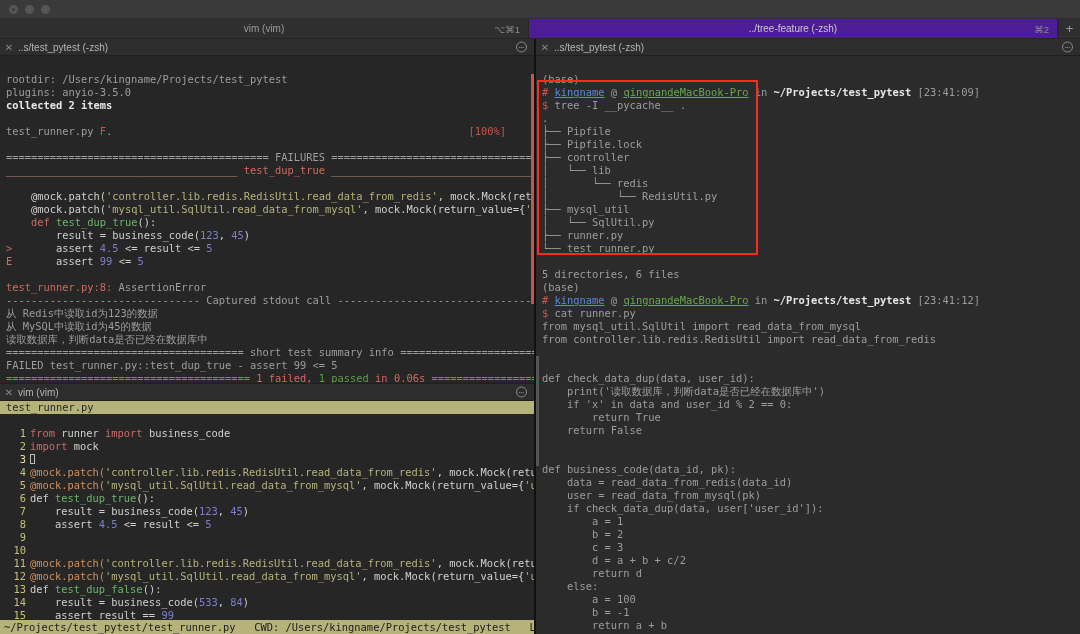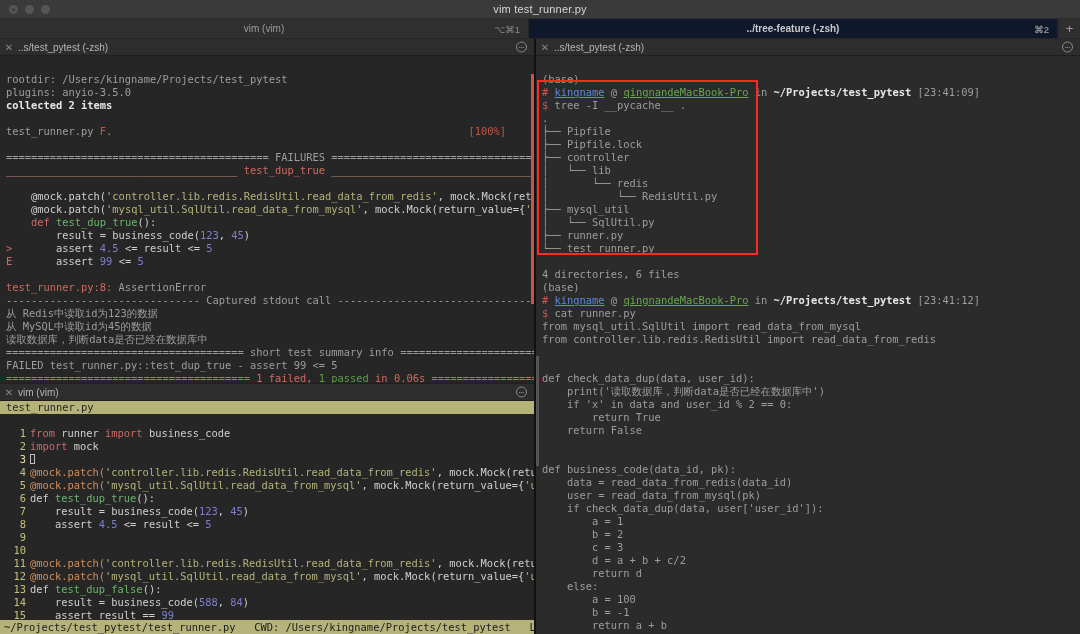--- a/index.html
+++ b/index.html
@@ -26,21 +26,21 @@
     font-size:11px; color:#d6d6d6; letter-spacing:.2px;
   }
 
   
   .tabbar{ height:20px; display:flex; background:#303030; border-bottom:1px solid #262626;}
   .ptab{
     flex:1 1 0; position:relative; display:flex; align-items:center; justify-content:center;
     font-family:"Liberation Sans",sans-serif; font-size:10px; color:#9a9a9a;
     background:#2f2f2f; border-right:1px solid #262626;
   }
-  .ptab.active{ background:#0f172a; color:#c9c9c9;font-weight:bold; }
+  .ptab.active{ background:#4c1d95; color:#c9c9c9; }
   .ptab .shortcut{
     position:absolute; right:8px; top:50%; transform:translateY(-50%);
     font-size:9.5px; color:#8b8b8b; font-family:"Liberation Sans",sans-serif;
   }
   .plusbtn{
     width:22px; display:flex;align-items:center;justify-content:center;
     background:#2f2f2f; color:#9a9a9a; font-size:13px;
     border-left:1px solid #262626;
     font-family:"Liberation Sans",sans-serif;
   }
@@ -131,21 +131,20 @@
 <body>
 
 <div class="app">
 
   <div class="titlebar">
     <div class="lights">
       <div class="light l1"></div>
       <div class="light"></div>
       <div class="light"></div>
     </div>
-    <div class="win-title">vim test_runner.py</div>
   </div>
 
   <div class="tabbar">
     <div class="ptab">
       <span>vim (vim)</span>
       <span class="shortcut">⌥⌘1</span>
     </div>
     <div class="ptab active">
       <span>../tree-feature (-zsh)</span>
       <span class="shortcut">⌘2</span>
@@ -210,21 +209,21 @@
 <span><span class="ln">4</span><span class="c-dec">@mock.patch(</span><span class="c-str">'controller.lib.redis.RedisUtil.read_data_from_redis'</span><span class="c-plain">, mock.Mock(return_value=</span></span>
 <span><span class="ln">5</span><span class="c-dec">@mock.patch(</span><span class="c-str">'mysql_util.SqlUtil.read_data_from_mysql'</span><span class="c-plain">, mock.Mock(return_value={</span><span class="c-str">'user_id'</span></span>
 <span><span class="ln">6</span><span class="c-plain">def </span><span class="c-fn">test_dup_true</span><span class="c-plain">():</span></span>
 <span><span class="ln">7</span><span class="c-plain">    result = business_code(</span><span class="c-num">123</span><span class="c-plain">, </span><span class="c-num">45</span><span class="c-plain">)</span></span>
 <span><span class="ln">8</span><span class="c-plain">    assert </span><span class="c-num">4.5</span><span class="c-plain"> &lt;= result &lt;= </span><span class="c-num">5</span></span>
 <span><span class="ln">9</span></span>
 <span><span class="ln">10</span></span>
 <span><span class="ln">11</span><span class="c-dec">@mock.patch(</span><span class="c-str">'controller.lib.redis.RedisUtil.read_data_from_redis'</span><span class="c-plain">, mock.Mock(return_value=</span></span>
 <span><span class="ln">12</span><span class="c-dec">@mock.patch(</span><span class="c-str">'mysql_util.SqlUtil.read_data_from_mysql'</span><span class="c-plain">, mock.Mock(return_value={</span><span class="c-str">'user_id'</span></span>
 <span><span class="ln">13</span><span class="c-plain">def </span><span class="c-fn">test_dup_false</span><span class="c-plain">():</span></span>
-<span><span class="ln">14</span><span class="c-plain">    result = business_code(</span><span class="c-num">588</span><span class="c-plain">, </span><span class="c-num">84</span><span class="c-plain">)</span></span>
+<span><span class="ln">14</span><span class="c-plain">    result = business_code(</span><span class="c-num">533</span><span class="c-plain">, </span><span class="c-num">84</span><span class="c-plain">)</span></span>
 <span><span class="ln">15</span><span class="c-plain">    assert result == </span><span class="c-num">99</span></span>
 
         </div>
 
         <div class="vim-status"><span>~/Projects/test_pytest/test_runner.py</span>   <span>CWD:</span> <span>/Users/kingname/Projects/test_pytest</span>   <span>Line:</span> <span>3</span>  <span>Column:</span> <span>0</span></div>
       </div>
     </div>
 
     <div class="vsplit"></div>
 
@@ -244,21 +243,21 @@
 <span class="t-dim">├── Pipfile.lock</span>
 <span class="t-dim">├── controller</span>
 <span class="t-dim">│   └── lib</span>
 <span class="t-dim">│       └── redis</span>
 <span class="t-dim">│           └── RedisUtil.py</span>
 <span class="t-dim">├── mysql_util</span>
 <span class="t-dim">│   └── SqlUtil.py</span>
 <span class="t-dim">├── runner.py</span>
 <span class="t-dim">└── test_runner.py</span>
 <span class="t-dim"></span>
-<span class="t-dim">4 directories, 6 files</span>
+<span class="t-dim">5 directories, 6 files</span>
 <span class="t-dim">(base)</span>
 <span><span class="t-red">#</span> <span class="t-blue">kingname</span> <span class="t-dim">@</span> <span class="t-green">qingnandeMacBook-Pro</span> <span class="t-dim">in</span> <span class="t-boldw">~/Projects/test_pytest</span> <span class="t-dim">[23:41:12]</span></span>
 <span><span class="t-red">$</span> <span class="t-dim">cat runner.py</span></span>
 <span class="t-dim">from mysql_util.SqlUtil import read_data_from_mysql</span>
 <span class="t-dim">from controller.lib.redis.RedisUtil import read_data_from_redis</span>
 <span class="t-dim"></span>
 <span class="t-dim"></span>
 <span class="t-dim">def check_data_dup(data, user_id):</span>
 <span class="t-dim">    print('读取数据库，判断data是否已经在数据库中')</span>
 <span class="t-dim">    if 'x' in data and user_id % 2 == 0:</span>

